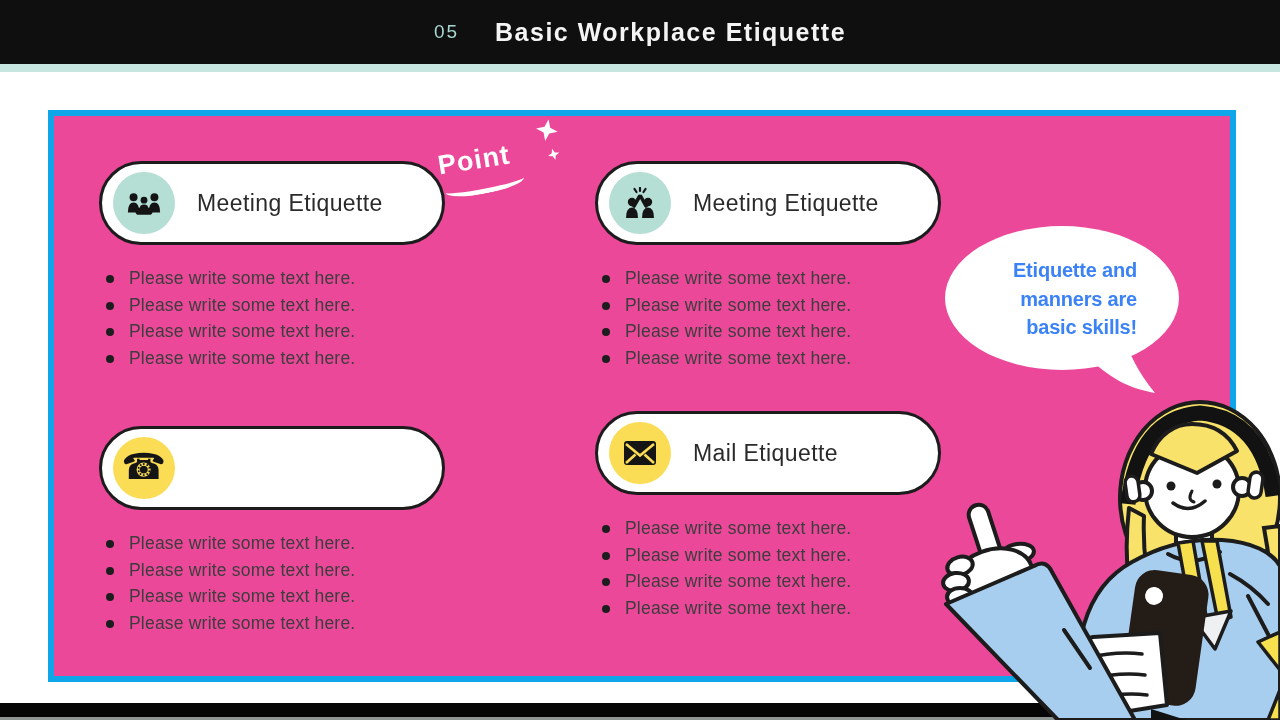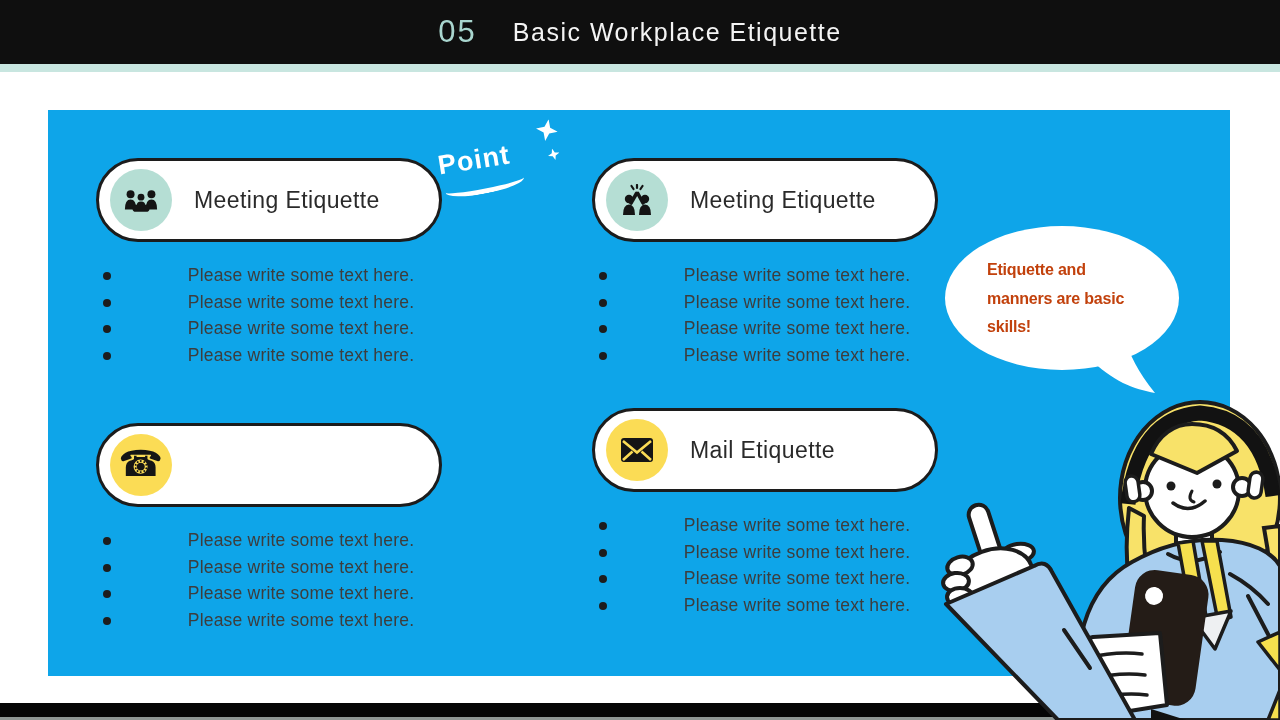--- a/index.html
+++ b/index.html
@@ -2,63 +2,63 @@
 <html><head>
 <meta charset="utf-8">
 <style>
   html,body{margin:0;padding:0;}
   body{font-family:"Liberation Sans","DejaVu Sans",sans-serif;background:#e9e9e9;}
   .slide{position:relative;width:1280px;height:720px;background:#ffffff;overflow:hidden;}
 
   
   .header{position:absolute;left:0;top:0;width:1280px;height:64px;background:#0f0f0f;
           display:flex;align-items:center;justify-content:center;gap:36px;}
-  .page-num{color:#a9d6cf;font-size:31px;letter-spacing:2px;font-weight:400;}
-  .page-title{color:#f4f4f4;font-size:25px;letter-spacing:1.5px;font-weight:400;}
+  .page-num{color:#a9d6cf;font-size:19px;letter-spacing:2px;font-weight:400;}
+  .page-title{color:#f4f4f4;font-size:25px;letter-spacing:1.5px;font-weight:700;}
   .header-divider{position:absolute;left:0;top:64px;width:1280px;height:8px;background:#c8e6e0;}
 
   
   .card{position:absolute;left:48px;top:110px;width:1176px;height:560px;
-        background:#0ea5e9;border:3px solid #0ea5e9;}
+        background:#ec4899;border:6px solid #0ea5e9;}
 
   .section{position:absolute;width:380px;}
   .sec-meeting{left:45px;top:45px;}
   .sec-greeting{left:541px;top:45px;}
   .sec-phone{left:45px;top:310px;}
   .sec-mail{left:541px;top:295px;}
 
   .pill{display:flex;align-items:center;width:346px;height:84px;box-sizing:border-box;
         background:#ffffff;border:3px solid #1c1c1c;border-radius:46px;padding-left:11px;}
   .icon-circle{width:62px;height:62px;border-radius:50%;flex:0 0 62px;
                display:flex;align-items:center;justify-content:center;}
   .icon-mint{background:#b5ded4;}
   .icon-yellow{background:#fbdc55;}
   .pill-label{margin-left:22px;font-size:23px;color:#2a2a2a;letter-spacing:0.4px;white-space:nowrap;}
   .phone-glyph{font-family:"DejaVu Sans",sans-serif;font-size:36px;line-height:1;color:#151515;margin-top:-3px;}
 
-  .bullets{list-style:none;margin:20px 0 0 0;padding:0 0 0 6px;text-align:center;}
+  .bullets{list-style:none;margin:20px 0 0 0;padding:0 0 0 6px;}
   .bullets li{position:relative;padding-left:24px;font-size:17.5px;line-height:26.7px;
               color:#3d3d3d;letter-spacing:0.2px;}
   .bullets li::before{content:"";position:absolute;left:1px;top:10px;width:8px;height:8px;
               border-radius:50%;background:#1d1d1d;}
 
   
   .point-wrap{position:absolute;left:440px;top:141px;width:120px;height:64px;transform:rotate(-9deg);}
   .point-text{color:#ffffff;font-size:27px;font-weight:bold;letter-spacing:1px;}
   .point-underline{position:absolute;left:3px;top:33px;width:80px;height:12px;
        border-bottom:5px solid #ffffff;border-radius:50%;transform:rotate(-2deg);}
   .spark{position:absolute;background:#ffffff;
        clip-path:polygon(50% 0,63% 37%,100% 50%,63% 63%,50% 100%,37% 63%,0 50%,37% 37%);}
   .spark-big{width:22px;height:22px;right:-4px;top:-14px;transform:rotate(18deg);}
   .spark-small{width:12px;height:12px;right:-2px;top:16px;transform:rotate(-8deg);}
 
   
   .bubble-svg{position:absolute;left:938px;top:222px;width:250px;height:180px;}
-  .bubble-text{position:absolute;left:987px;top:256px;width:150px;text-align:left;
-       font-size:16px;line-height:28.5px;color:#c2410c;font-weight:600;letter-spacing:-0.2px;}
+  .bubble-text{position:absolute;left:987px;top:256px;width:150px;text-align:right;
+       font-size:20px;line-height:28.5px;color:#3b82f6;font-weight:600;letter-spacing:-0.2px;}
 
   
   .bottom-bar{position:absolute;left:0;top:703px;width:1280px;height:14px;background:#050505;}
   .bottom-strip{position:absolute;left:0;top:717px;width:1280px;height:3px;background:#8e9693;}
 
   
   .character{position:absolute;left:930px;top:390px;width:350px;height:330px;}
 </style>
 </head>
 <body>

